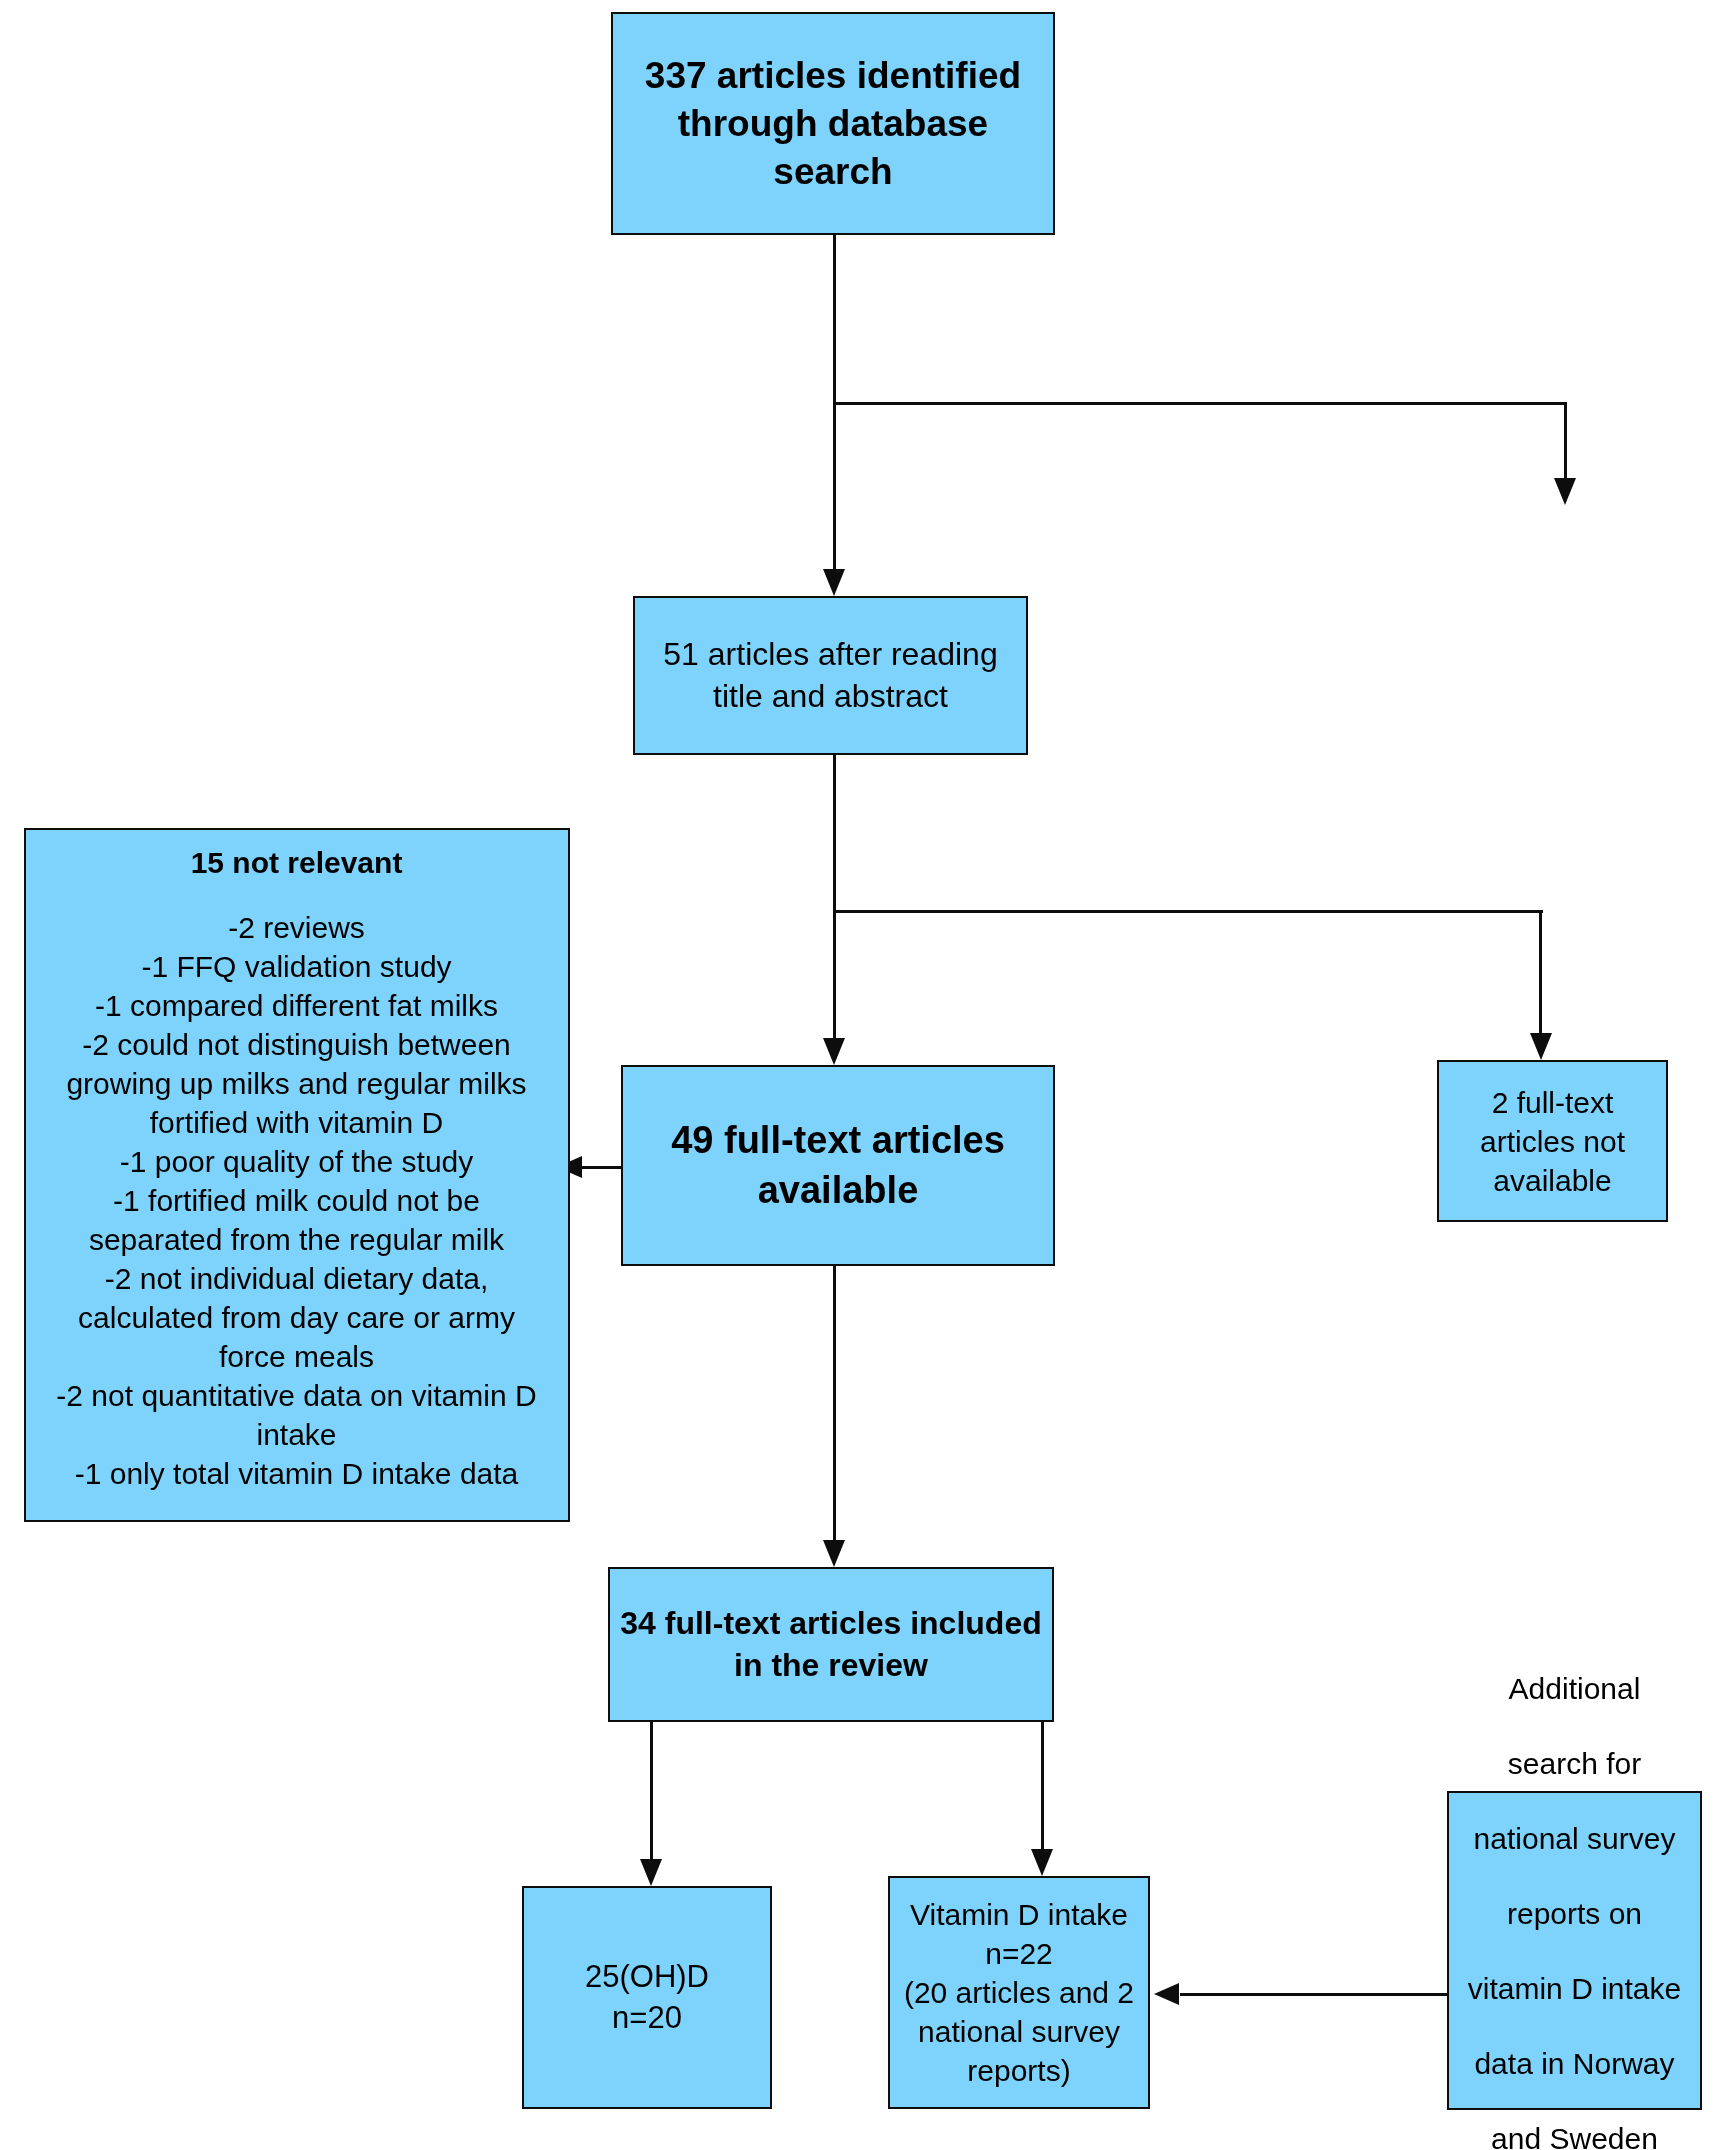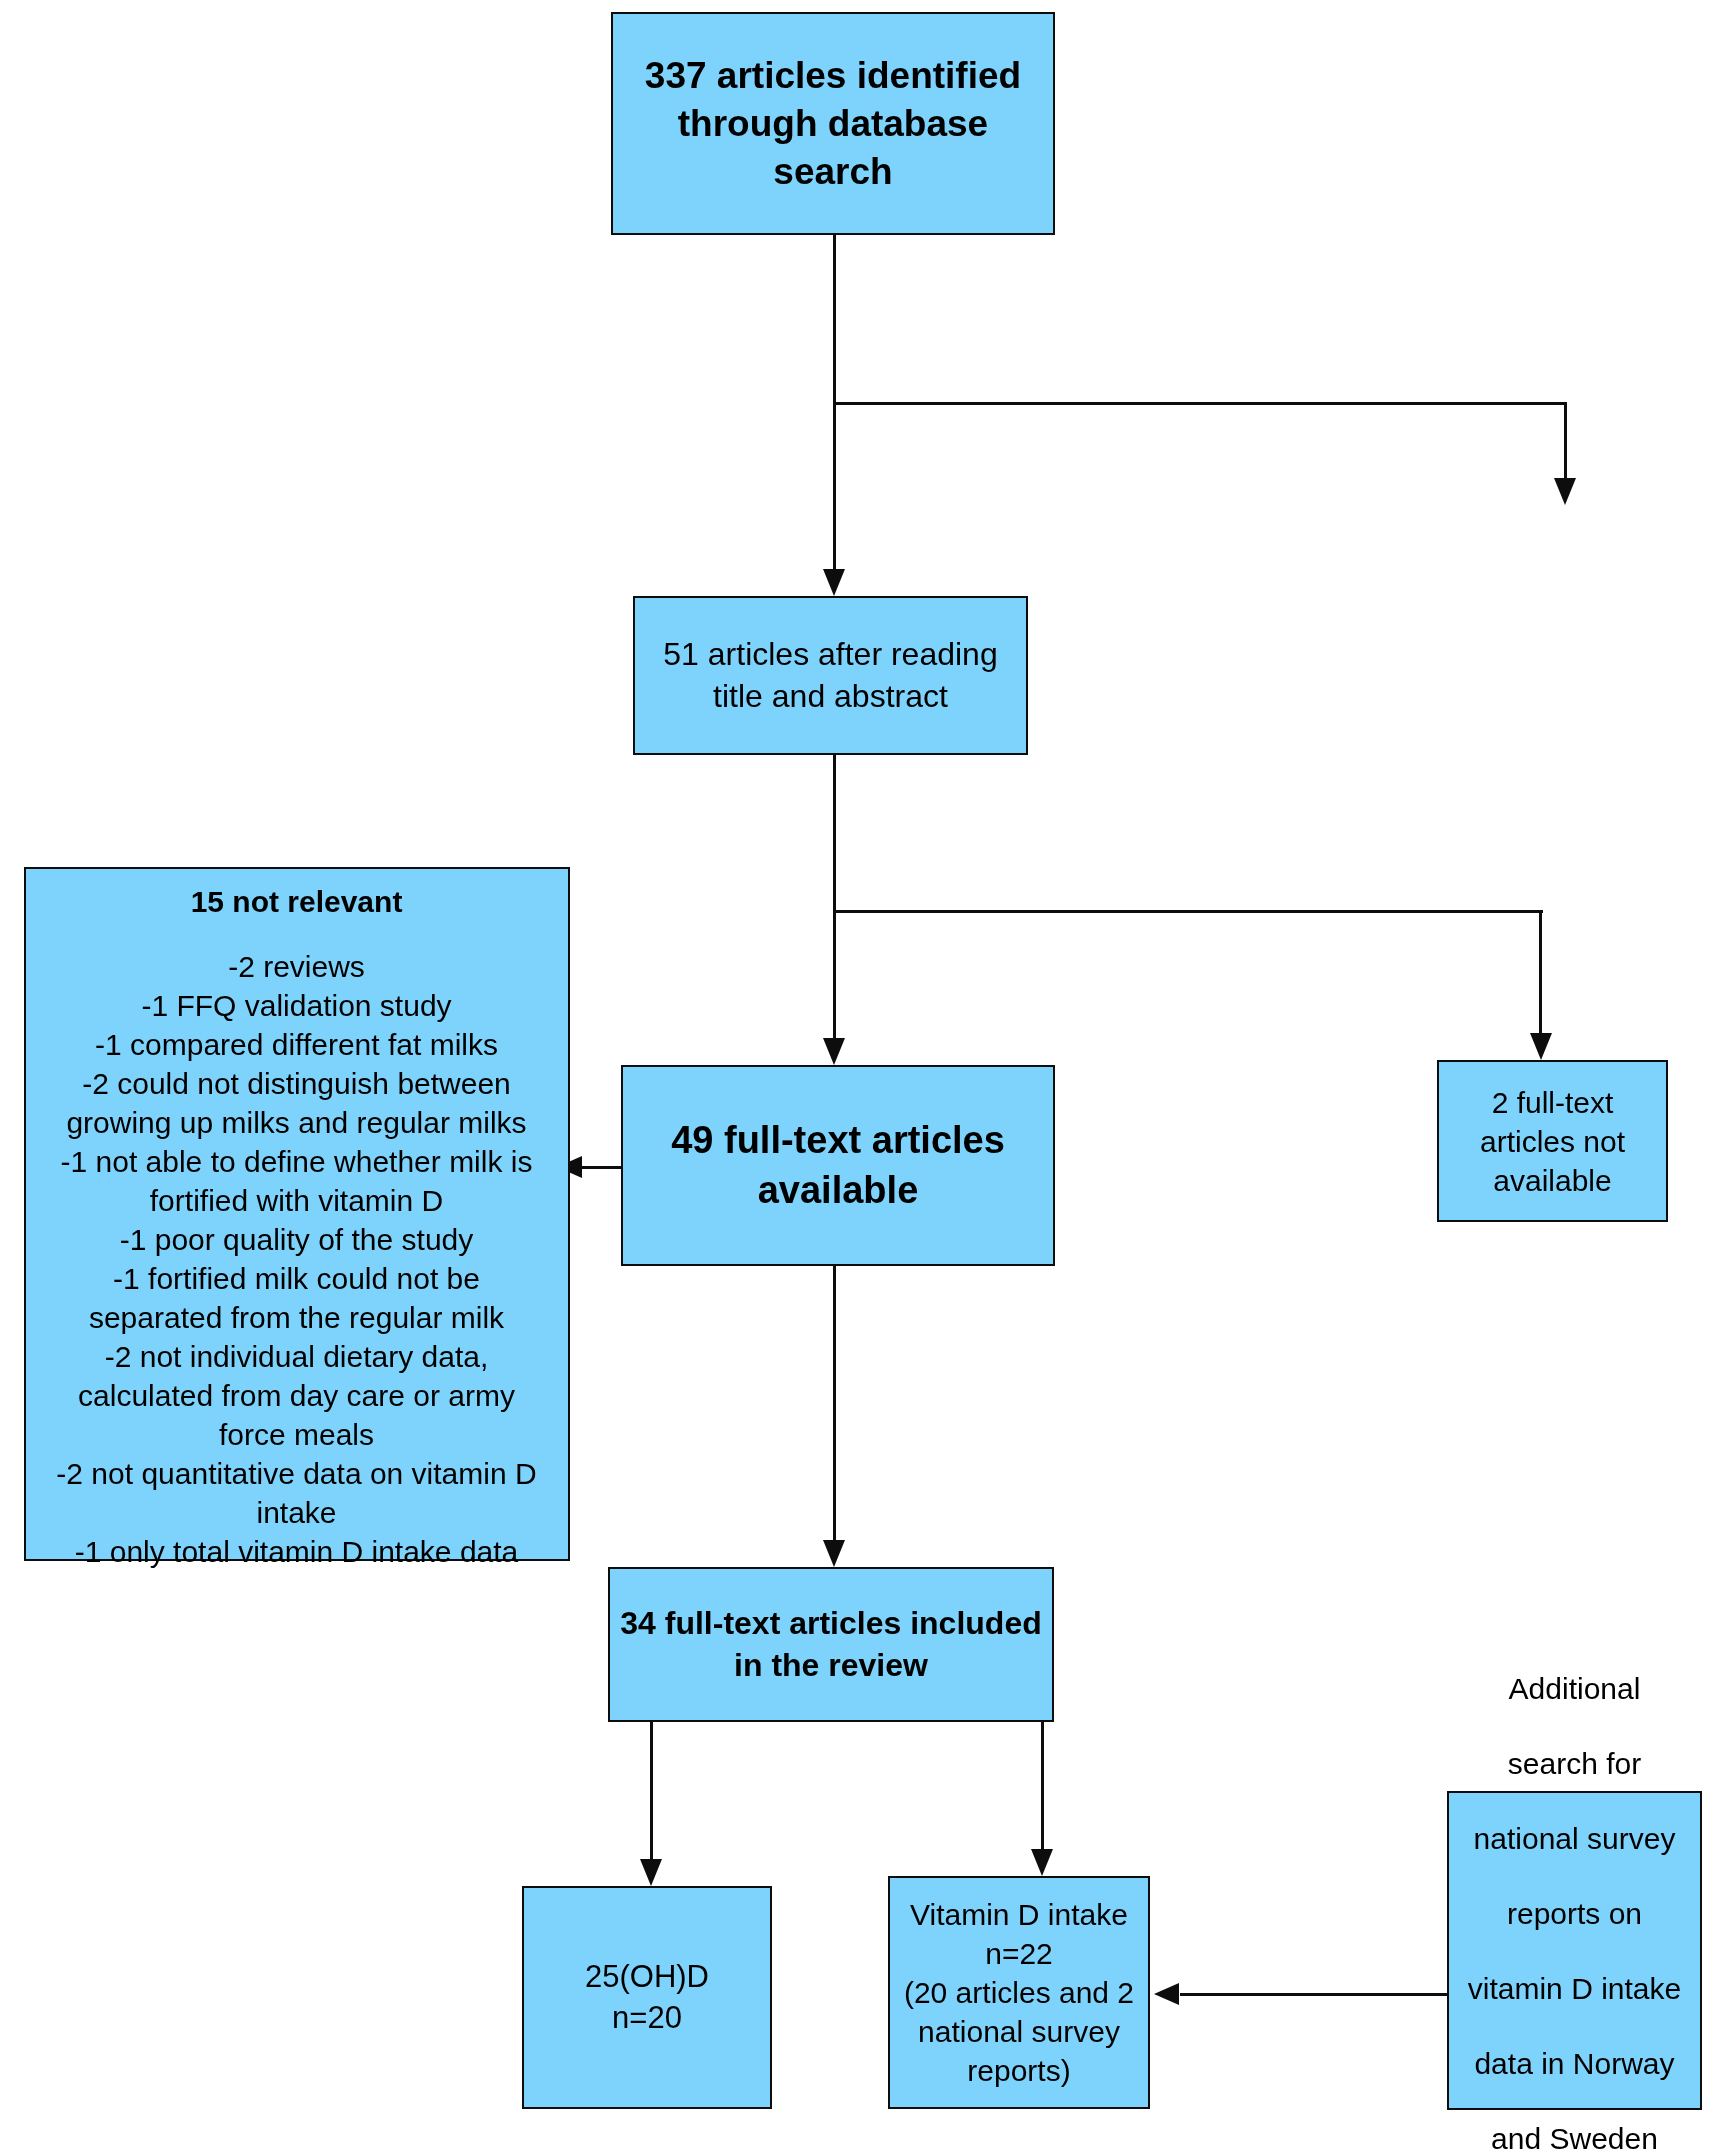--- a/index.html
+++ b/index.html
@@ -30,21 +30,21 @@
     padding: 2.9px 4.9px;
   }
   .node .line { display: block; width: 100%; }
   .bold { font-weight: bold; }
   .reg  { font-weight: normal; }
 
   
   #node-identified { left: 611px; top: 12.3px;   width: 444px;  height: 223px; font-size: 37px; }
   #node-after-title{ left: 633px; top: 596px; width: 395px;  height: 159px; font-size: 32px; }
   #node-excluded   { left: 1437px; top: 505px; width: 231px;  height: 159px; font-size: 30px; }
-  #node-notrelevant{ left: 23.5px;   top: 867px; width: 546px; height: 694px; font-size: 30px;
+  #node-notrelevant{ left: 23.5px;   top: 828px; width: 546px; height: 694px; font-size: 30px;
                      justify-content: flex-start; padding-top: 12.8px; }
   #node-fulltext49 { left: 621px; top: 1065px; width: 434px;  height: 201px; font-size: 38px; }
   #node-notavail   { left: 1437px; top: 1060px; width: 231px;  height: 162px; font-size: 30px; }
   #node-included34 { left: 608px; top: 1567px; width: 446px;  height: 155px; font-size: 32px; }
   #node-ohd        { left: 522px; top: 1886px; width: 250px;  height: 223px; font-size: 31px; }
   #node-intake     { left: 888px; top: 1876px; width: 262px;  height: 233px; font-size: 30px; }
   #node-additional { left: 1447px; top: 1791px; width: 255px;  height: 319px; font-size: 30px; gap: 36px; }
 
   
   .nr-title { font-weight: bold; margin-bottom: 26.5px; }
@@ -124,21 +124,20 @@
 
 
   <div class="node" id="node-notrelevant">
     <span class="line nr-title">15 not relevant</span>
     <div class="nr-list" style="width:100%;">
       <span class="line">-2 reviews</span>
       <span class="line">-1 FFQ validation study</span>
       <span class="line">-1 compared different fat milks</span>
       <span class="line">-2 could not distinguish between</span>
       <span class="line">growing up milks and regular milks</span>
-      <span class="line">-1 not able to define whether milk is</span>
       <span class="line">fortified with vitamin D</span>
       <span class="line">-1 poor quality of the study</span>
       <span class="line">-1 fortified milk could not be</span>
       <span class="line">separated from the regular milk</span>
       <span class="line">-2 not individual dietary data,</span>
       <span class="line">calculated from day care or army</span>
       <span class="line">force meals</span>
       <span class="line">-2 not quantitative data on vitamin D</span>
       <span class="line">intake</span>
       <span class="line">-1 only total vitamin D intake data</span>

